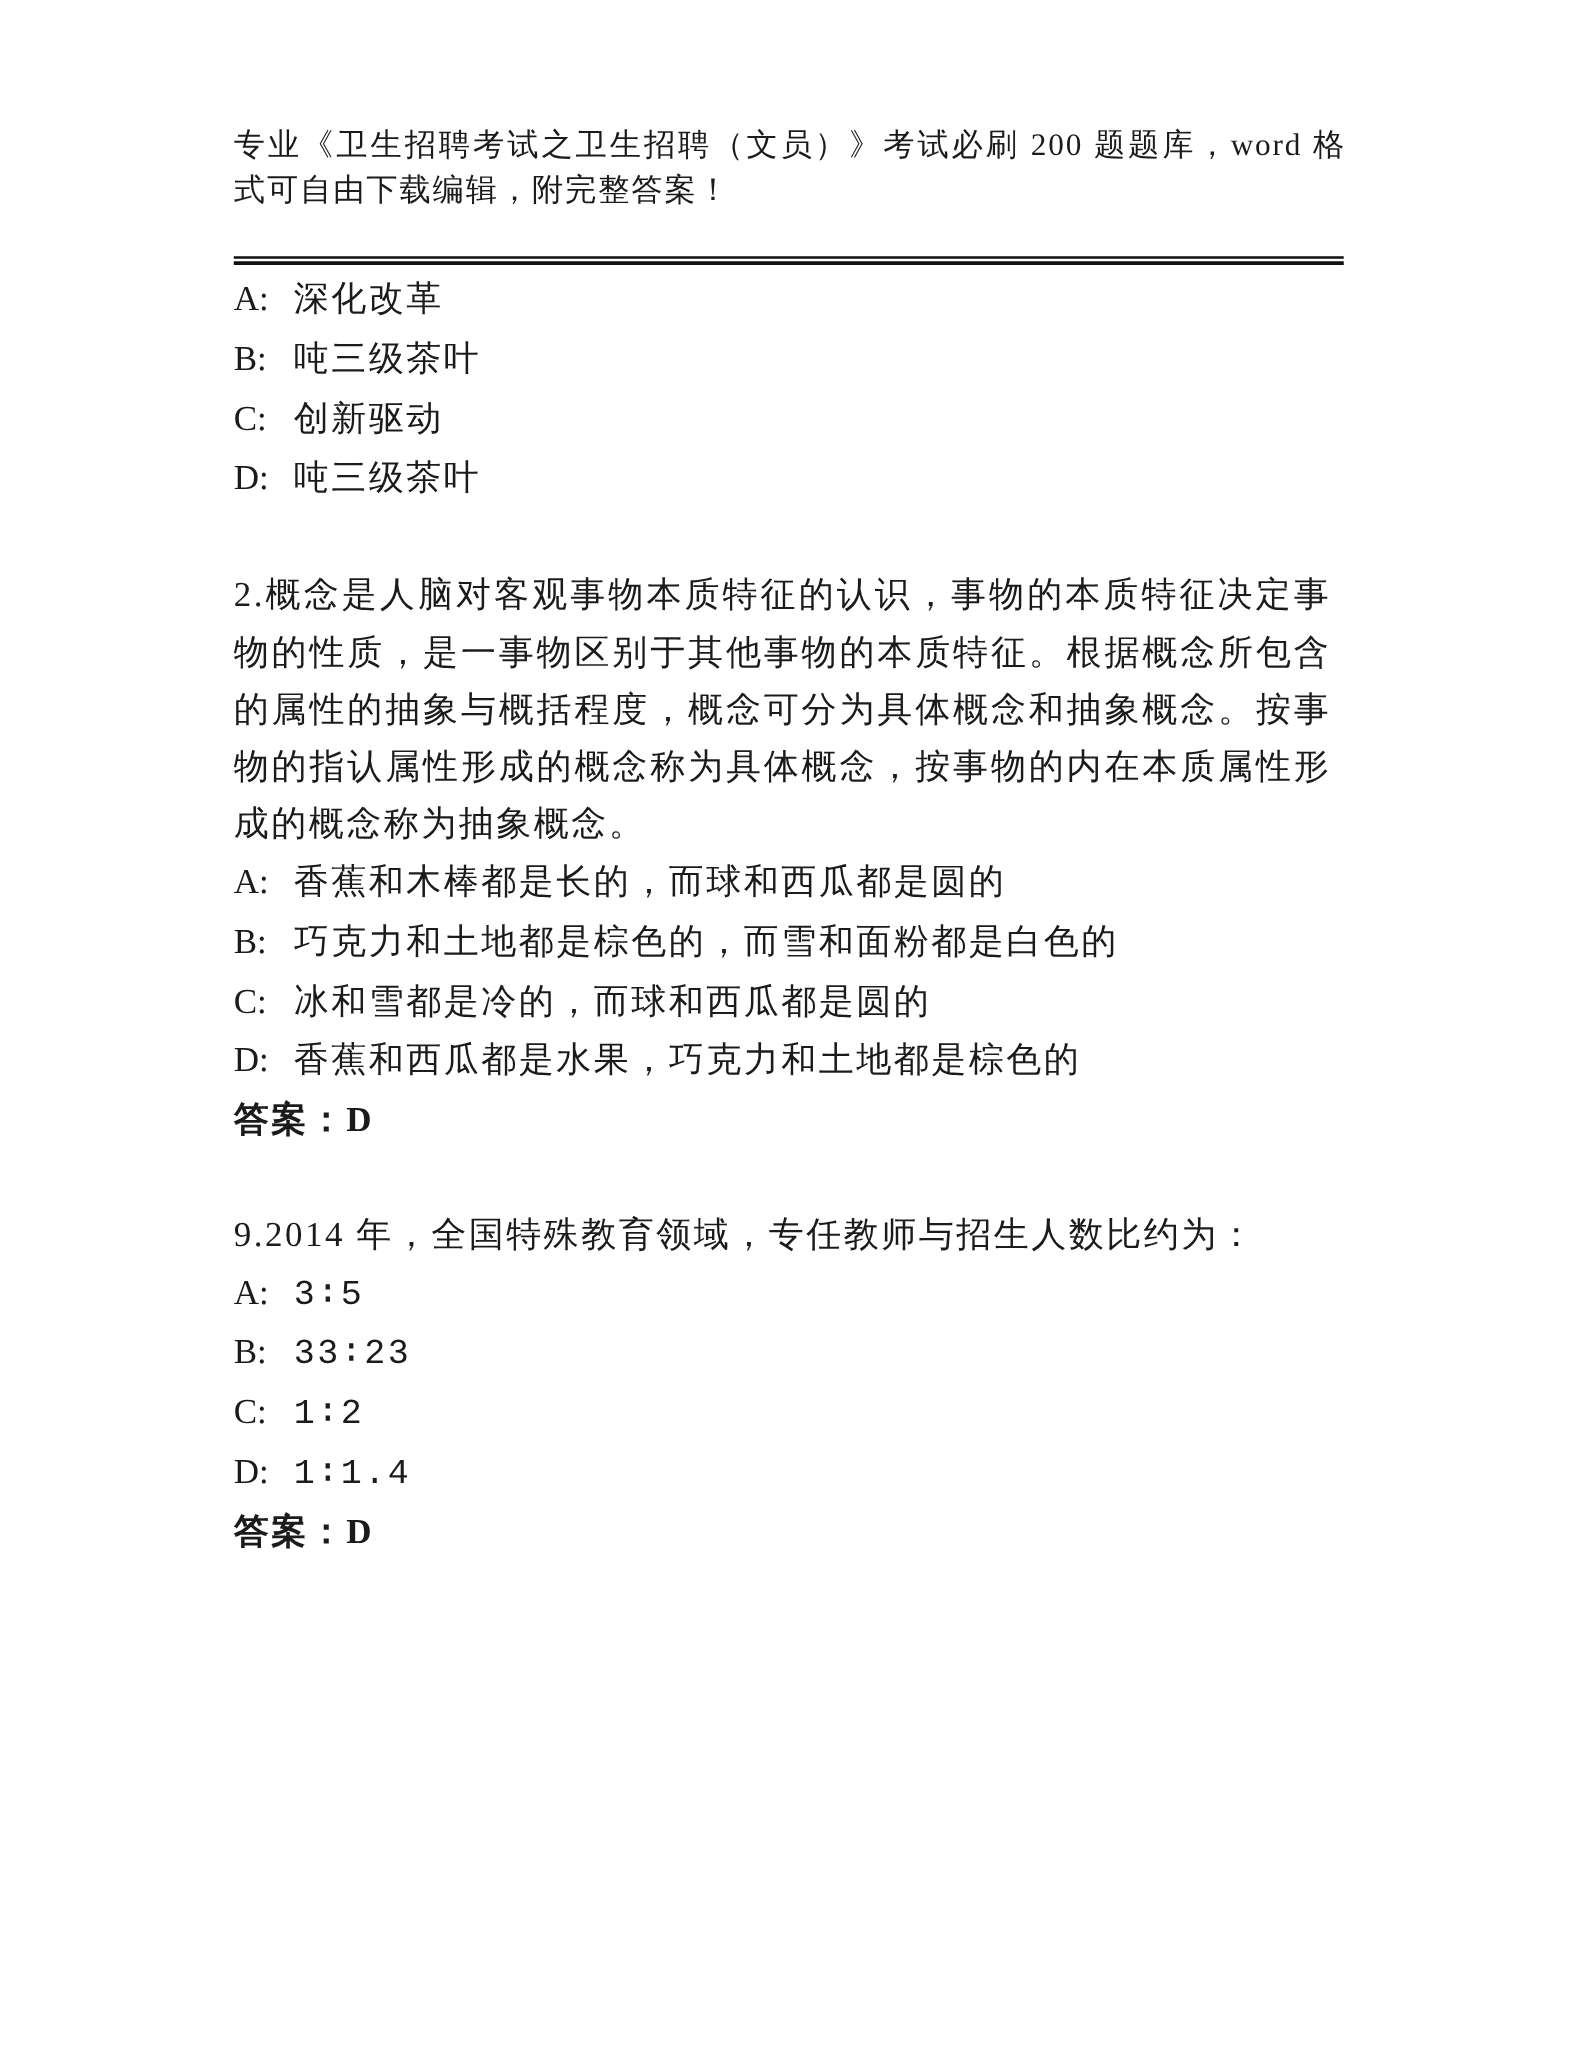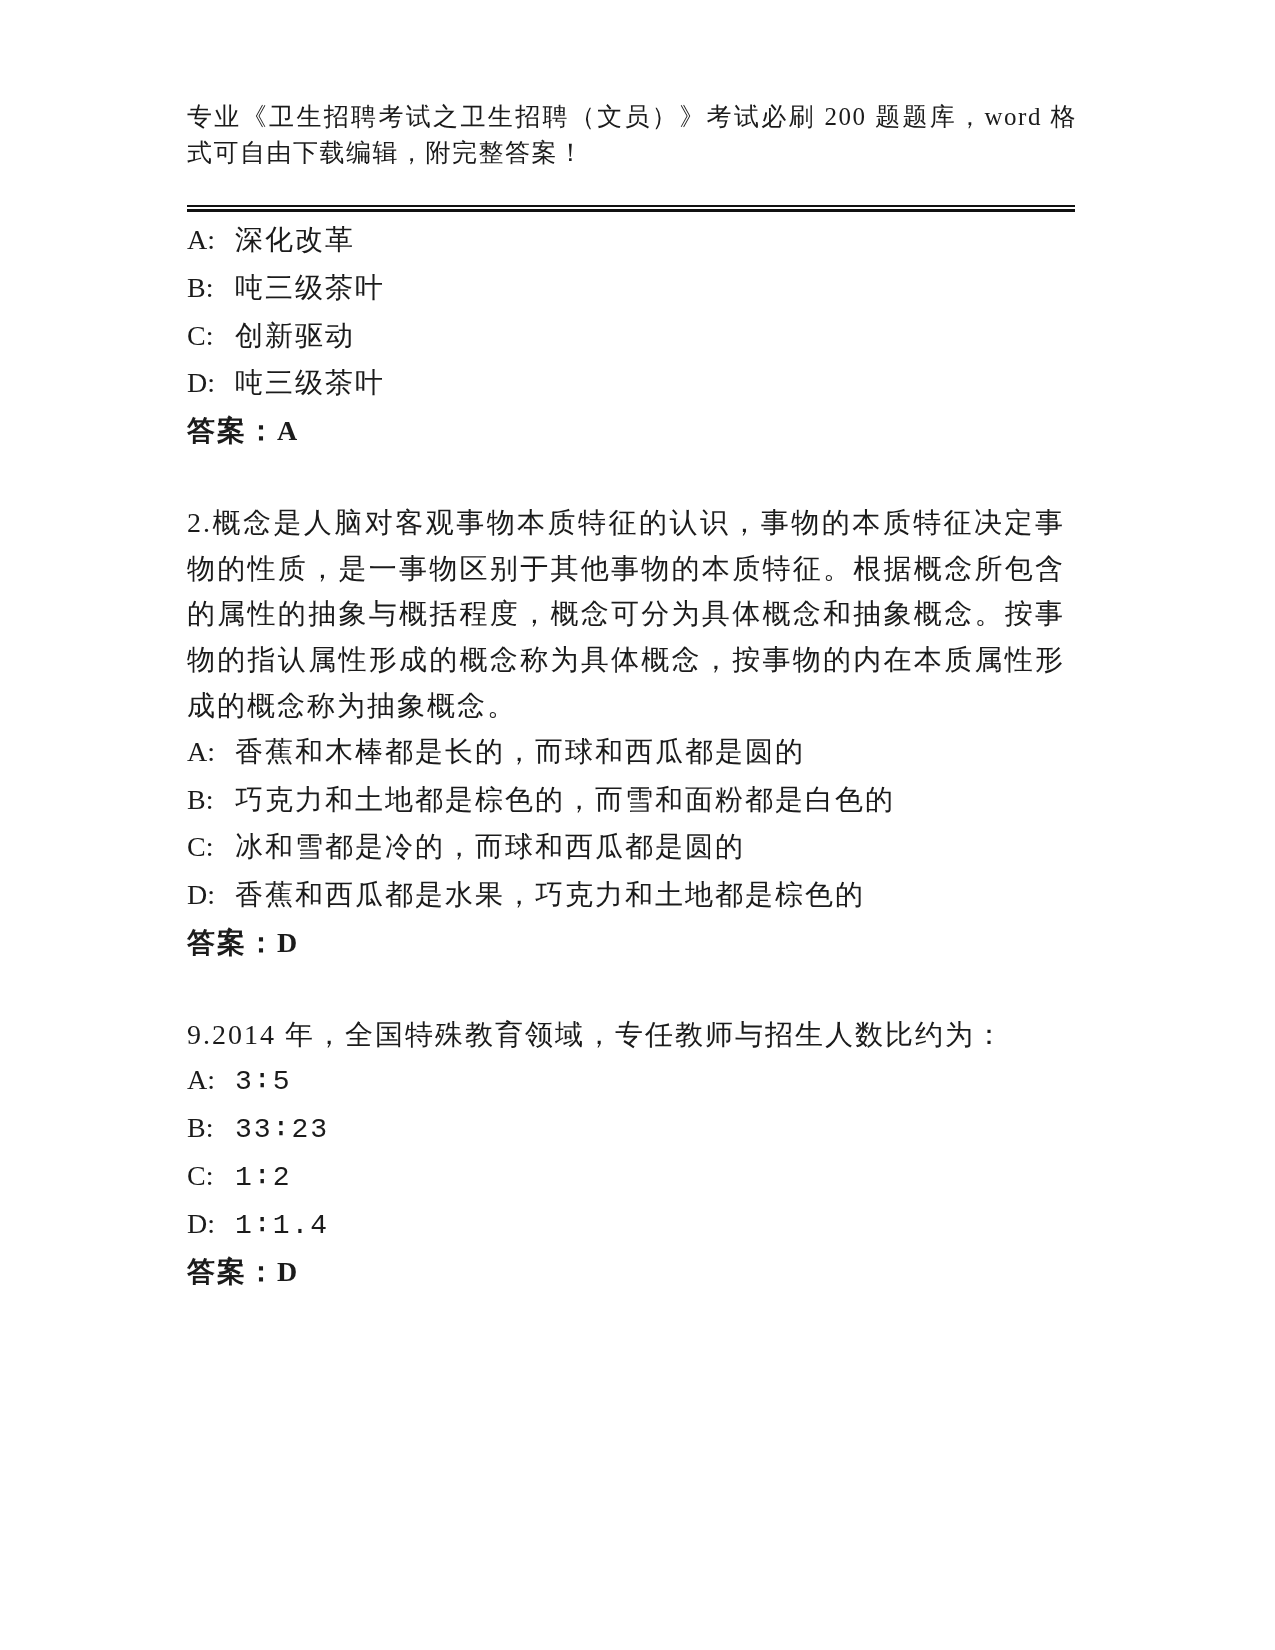--- a/index.html
+++ b/index.html
@@ -96,21 +96,20 @@
   <div class="option">
     <span class="option-label">C:</span>
     <span class="option-text">创新驱动</span>
   </div>
 
   <div class="option">
     <span class="option-label">D:</span>
     <span class="option-text">吨三级茶叶</span>
   </div>
 </div>
-    <p class="answer">答案：A</p>
   </section>
 
   <section class="question-block">
     <p class="q-text">2.概念是人脑对客观事物本质特征的认识，事物的本质特征决定事物的性质，是一事物区别于其他事物的本质特征。根据概念所包含的属性的抽象与概括程度，概念可分为具体概念和抽象概念。按事物的指认属性形成的概念称为具体概念，按事物的内在本质属性形成的概念称为抽象概念。</p>
     <div class="options">
   <div class="option">
     <span class="option-label">A:</span>
     <span class="option-text">香蕉和木棒都是长的，而球和西瓜都是圆的</span>
   </div>
 

